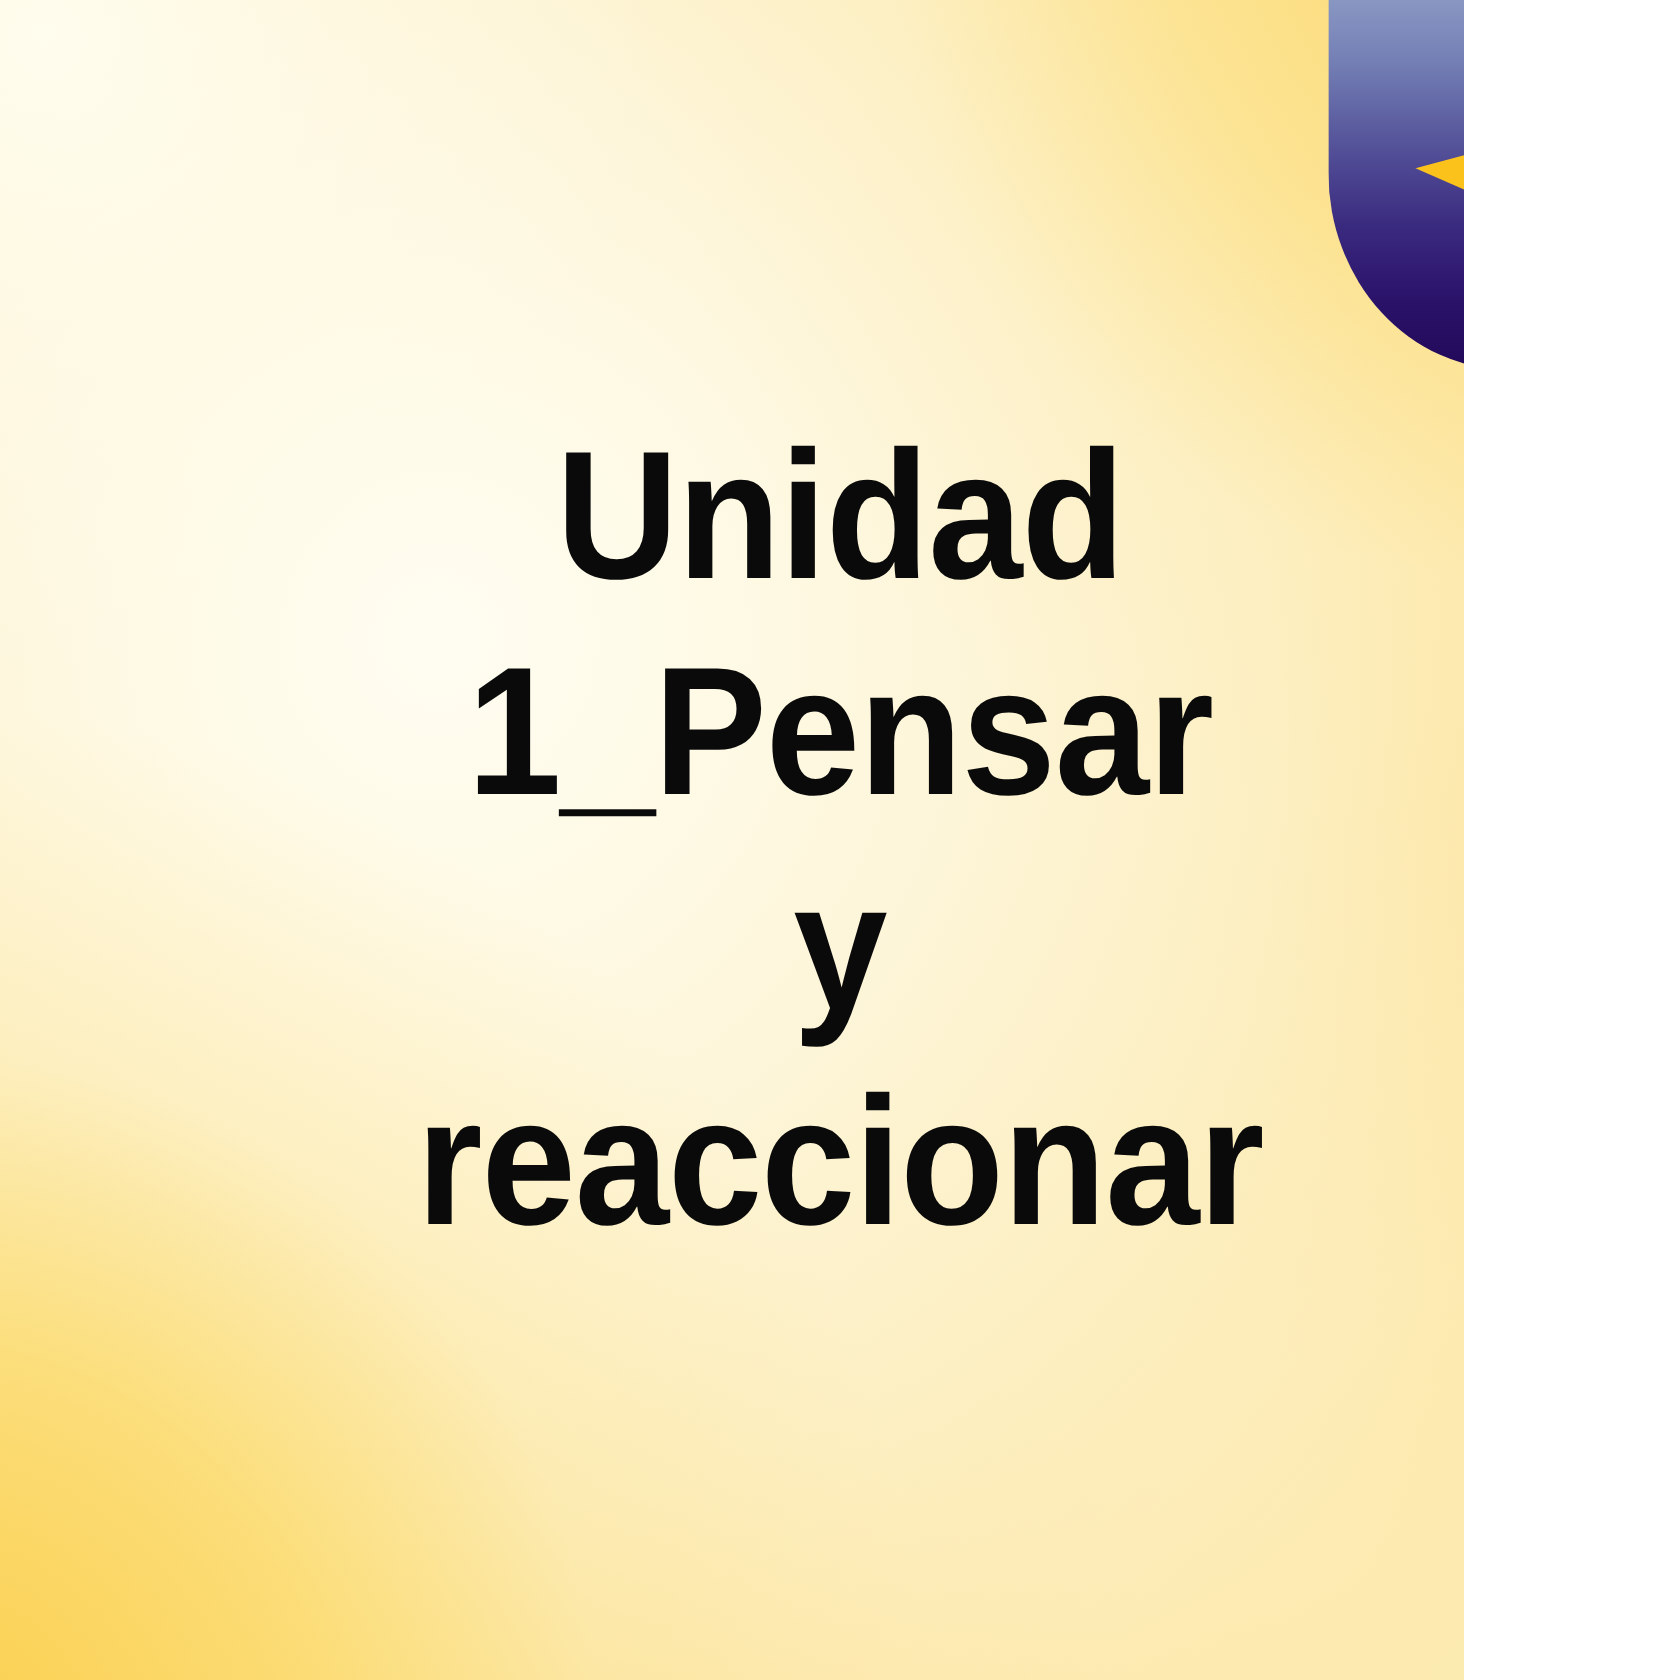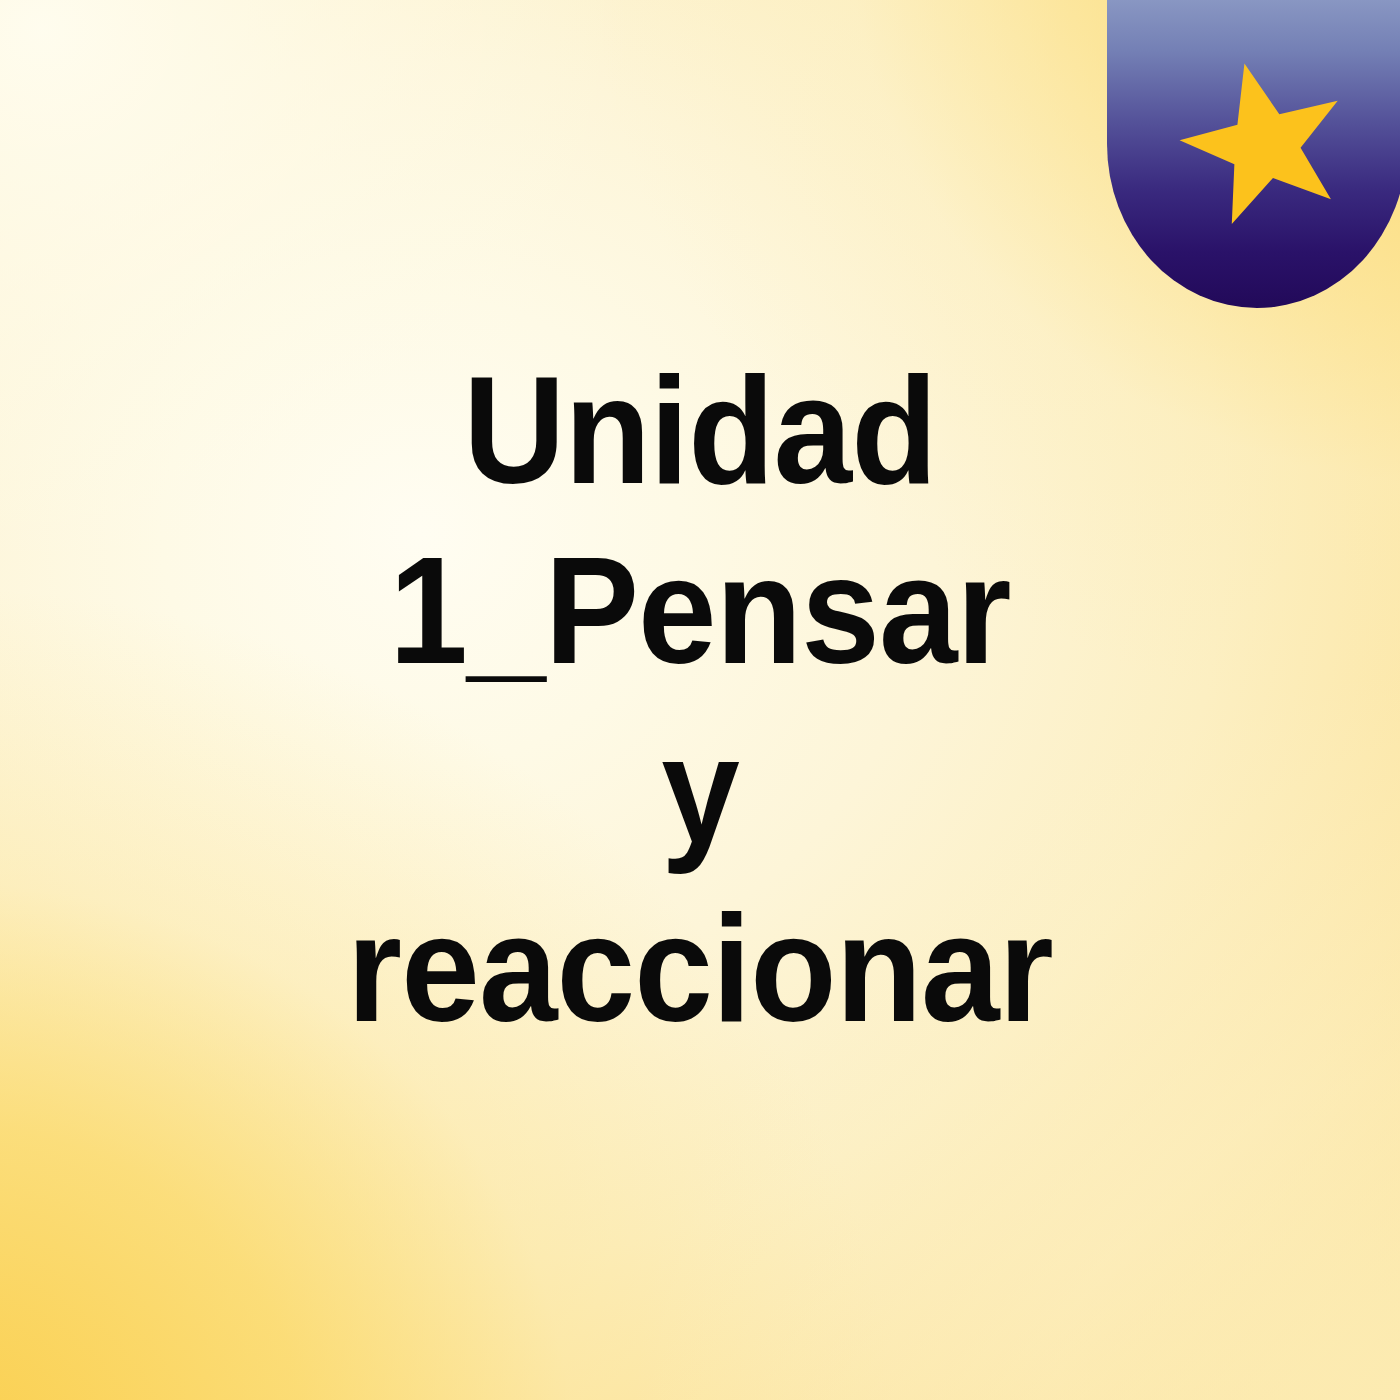--- a/index.html
+++ b/index.html
@@ -6,21 +6,21 @@
   html, body {
     margin: 0;
     padding: 0;
     width: 1400px;
     height: 1400px;
     overflow: hidden;
   }
 
   #slide {
     position: relative;
-    width: 1400px;
+    width: 1220px;
     height: 1400px;
     overflow: hidden;
     background-color: #FBD45B;
     font-family: "Liberation Sans", "DejaVu Sans", sans-serif;
   }
 
   
   .bg-base {
     position: absolute;
     inset: 0;

